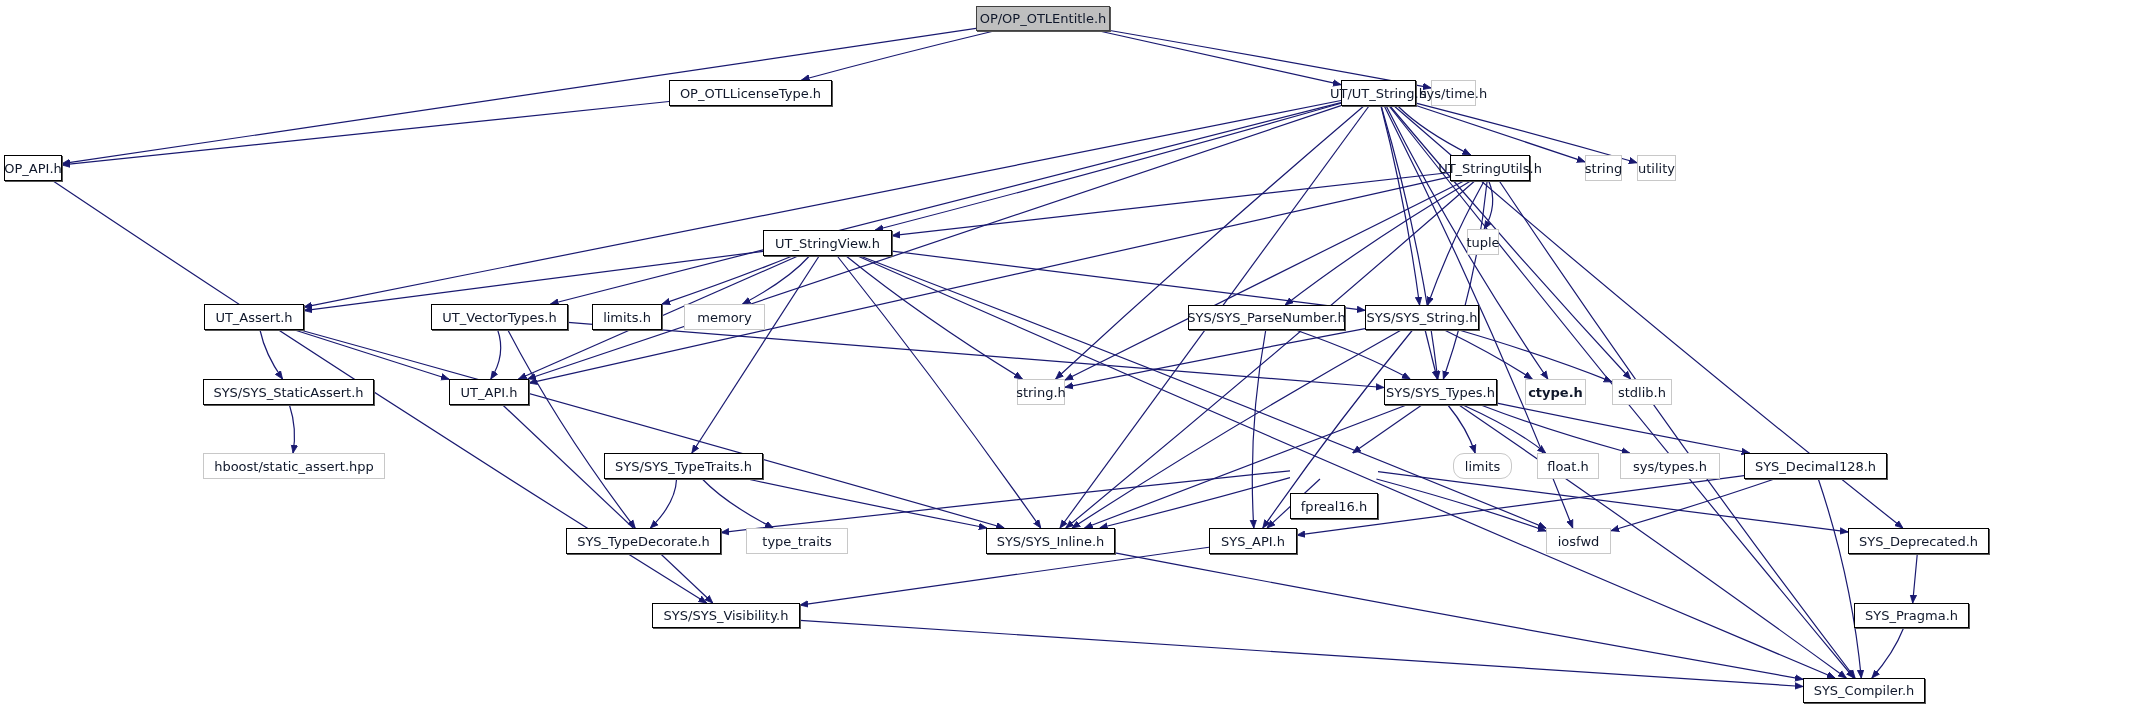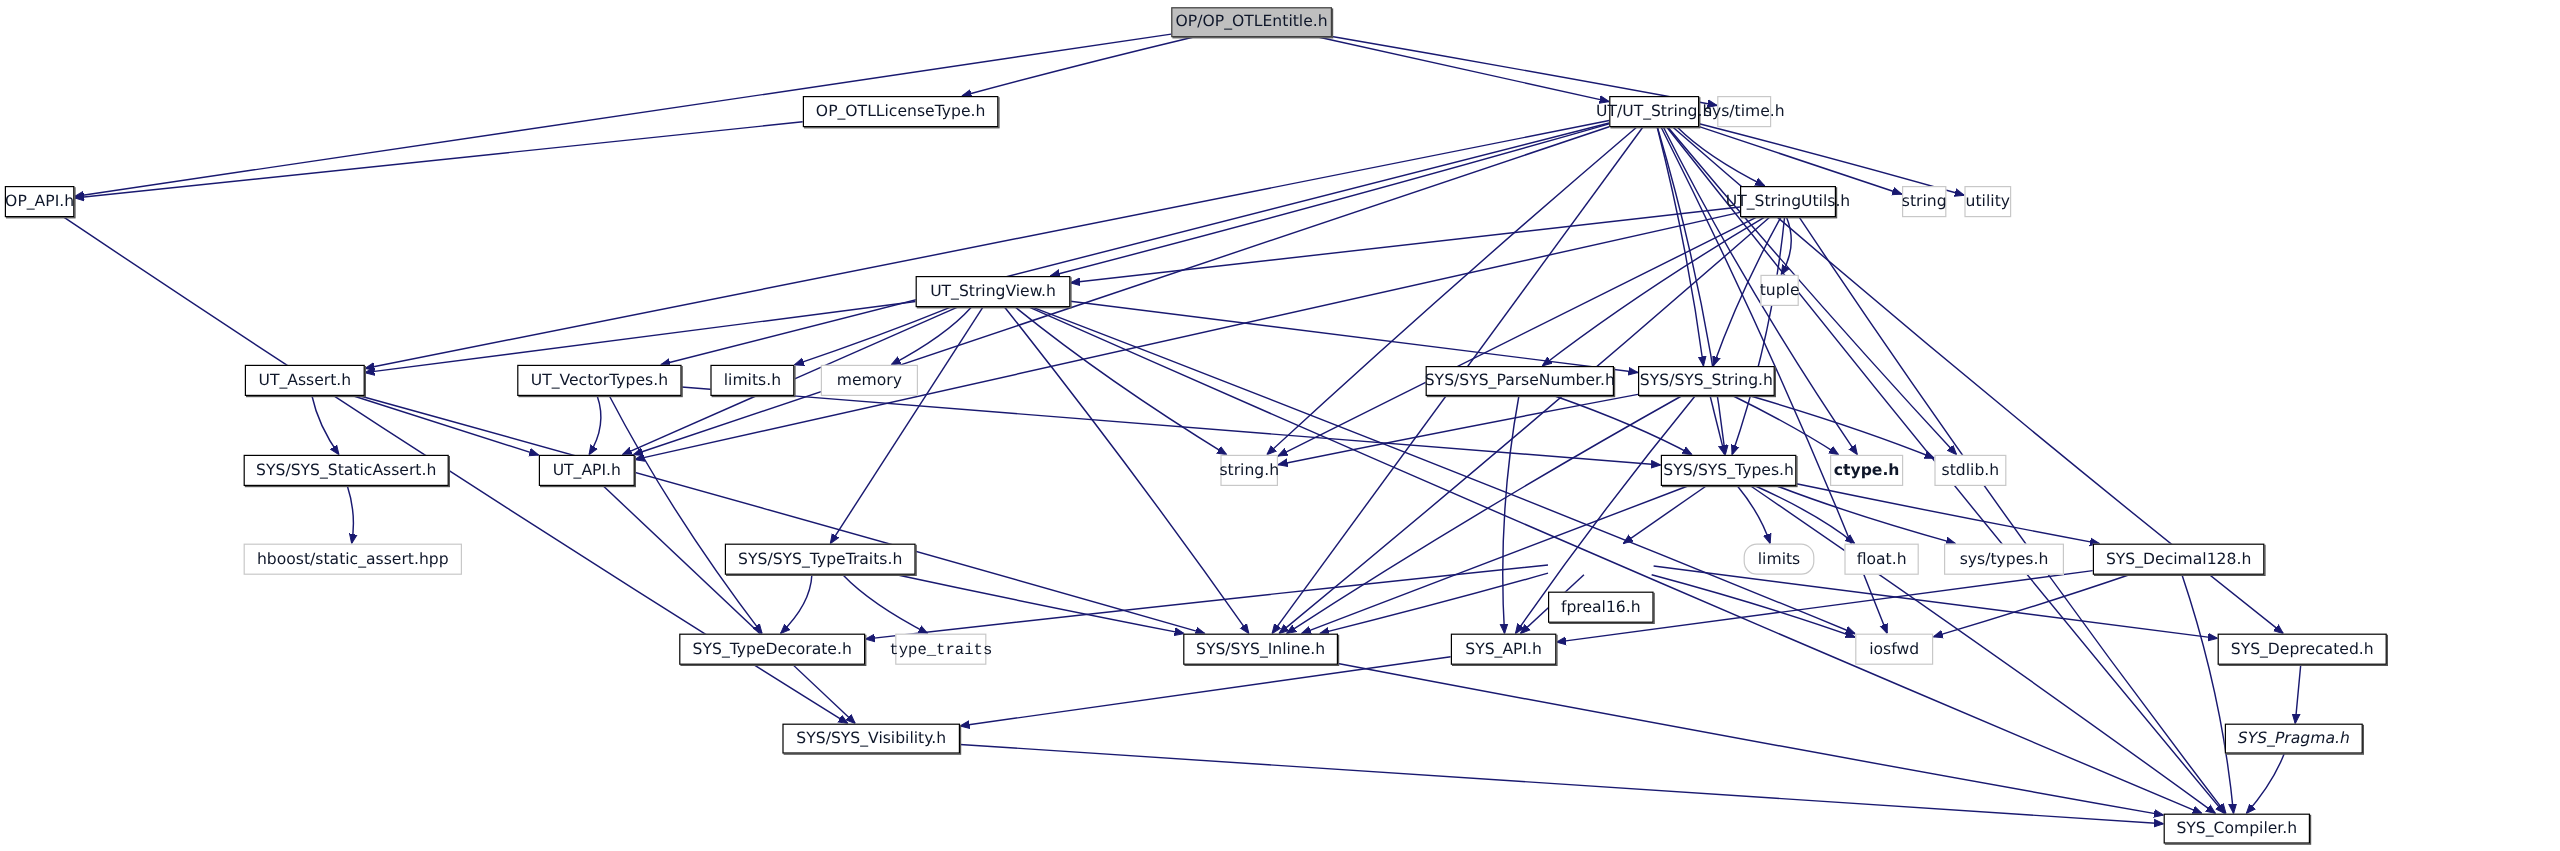--- a/index.html
+++ b/index.html
@@ -131,21 +131,21 @@
   <div class="node ext" style="left: 1525px; top: 379px; width: 61px; height: 26px; font-weight: bold;">ctype.h</div>
   <div class="node ext" style="left: 1612px; top: 379px; width: 60px; height: 26px;">stdlib.h</div>
   <div class="node ext" style="left: 203px; top: 453px; width: 182px; height: 26px;">hboost/static_assert.hpp</div>
   <div class="node" style="left: 604px; top: 453px; width: 159px; height: 26px;">SYS/SYS_TypeTraits.h</div>
   <div class="node" style="left: 1290px; top: 453px; width: 88px; height: 26px; margin-top: 40px;">fpreal16.h</div>
   <div class="node ext" style="left: 1453px; top: 453px; width: 59px; height: 26px; border-radius: 11px;">limits</div>
   <div class="node ext" style="left: 1537px; top: 453px; width: 62px; height: 26px;">float.h</div>
   <div class="node ext" style="left: 1620px; top: 453px; width: 100px; height: 26px;">sys/types.h</div>
   <div class="node" style="left: 1744px; top: 453px; width: 143px; height: 26px;">SYS_Decimal128.h</div>
   <div class="node" style="left: 566px; top: 528px; width: 155px; height: 26px;">SYS_TypeDecorate.h</div>
-  <div class="node ext" style="left: 746px; top: 528px; width: 76px; height: 26px; font-family: Liberation Mono, monospace;">type_traits</div>
+  <div class="node ext" style="left: 746px; top: 528px; width: 102px; height: 26px;">type_traits</div>
   <div class="node" style="left: 986px; top: 528px; width: 129px; height: 26px;">SYS/SYS_Inline.h</div>
   <div class="node" style="left: 1209px; top: 528px; width: 88px; height: 26px;">SYS_API.h</div>
   <div class="node ext" style="left: 1546px; top: 528px; width: 65px; height: 26px;">iosfwd</div>
   <div class="node" style="left: 1848px; top: 528px; width: 141px; height: 26px;">SYS_Deprecated.h</div>
   <div class="node" style="left: 652px; top: 603px; width: 148px; height: 25px;">SYS/SYS_Visibility.h</div>
-  <div class="node" style="left: 1854px; top: 603px; width: 115px; height: 25px; font-style: italic;">SYS_Pragma.h</div>
+  <div class="node" style="left: 1854px; top: 603px; width: 115px; height: 25px;">SYS_Pragma.h</div>
   <div class="node" style="left: 1803px; top: 678px; width: 122px; height: 25px;">SYS_Compiler.h</div>
 </div>
 
 </body></html>

